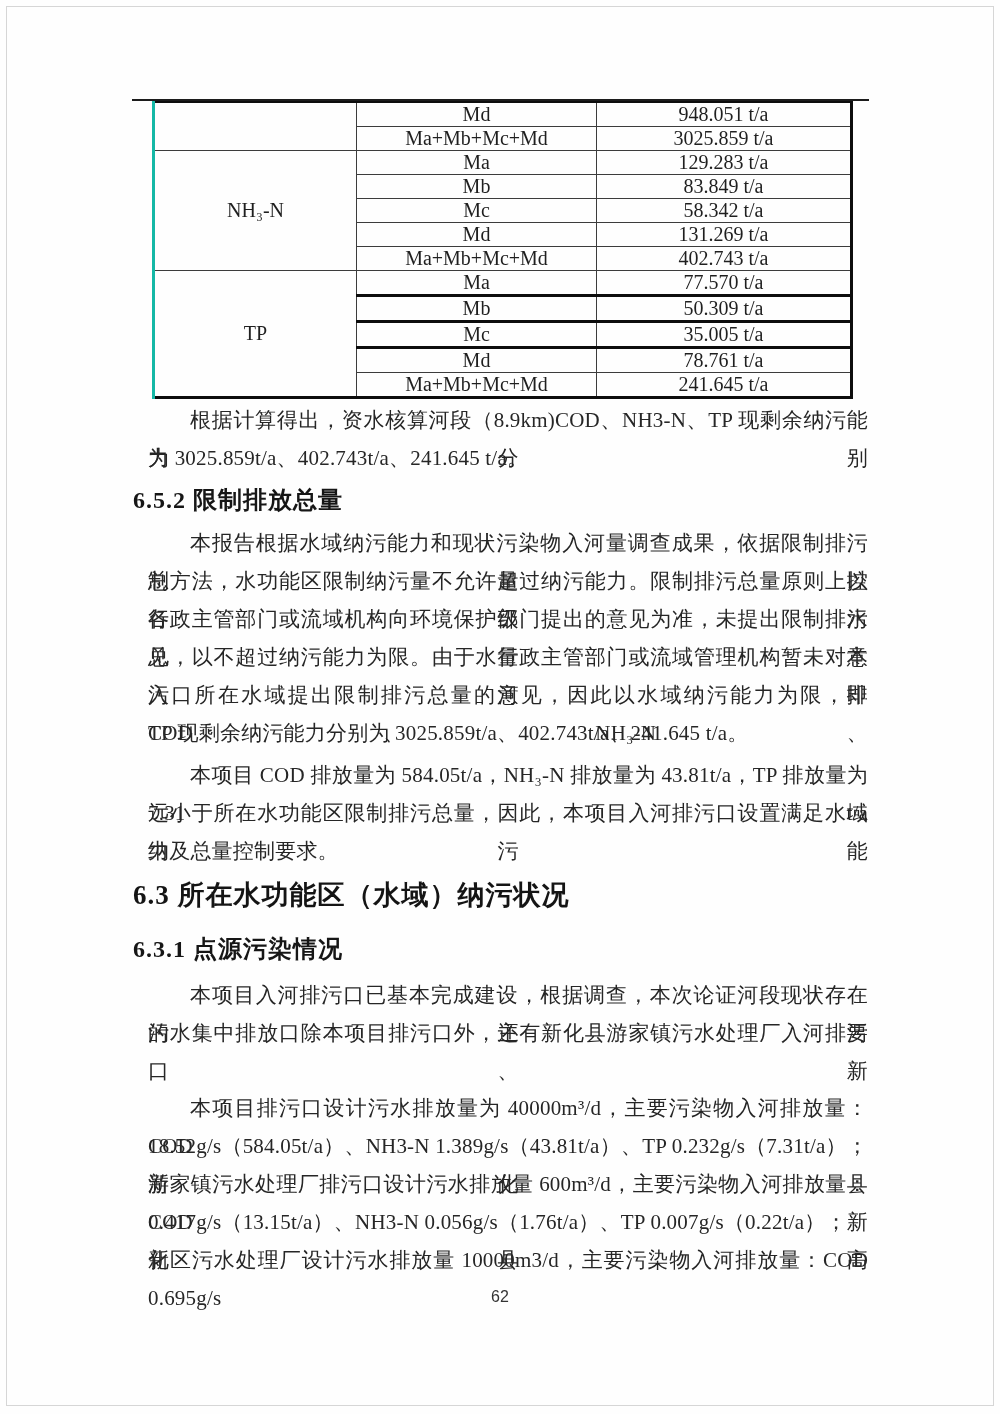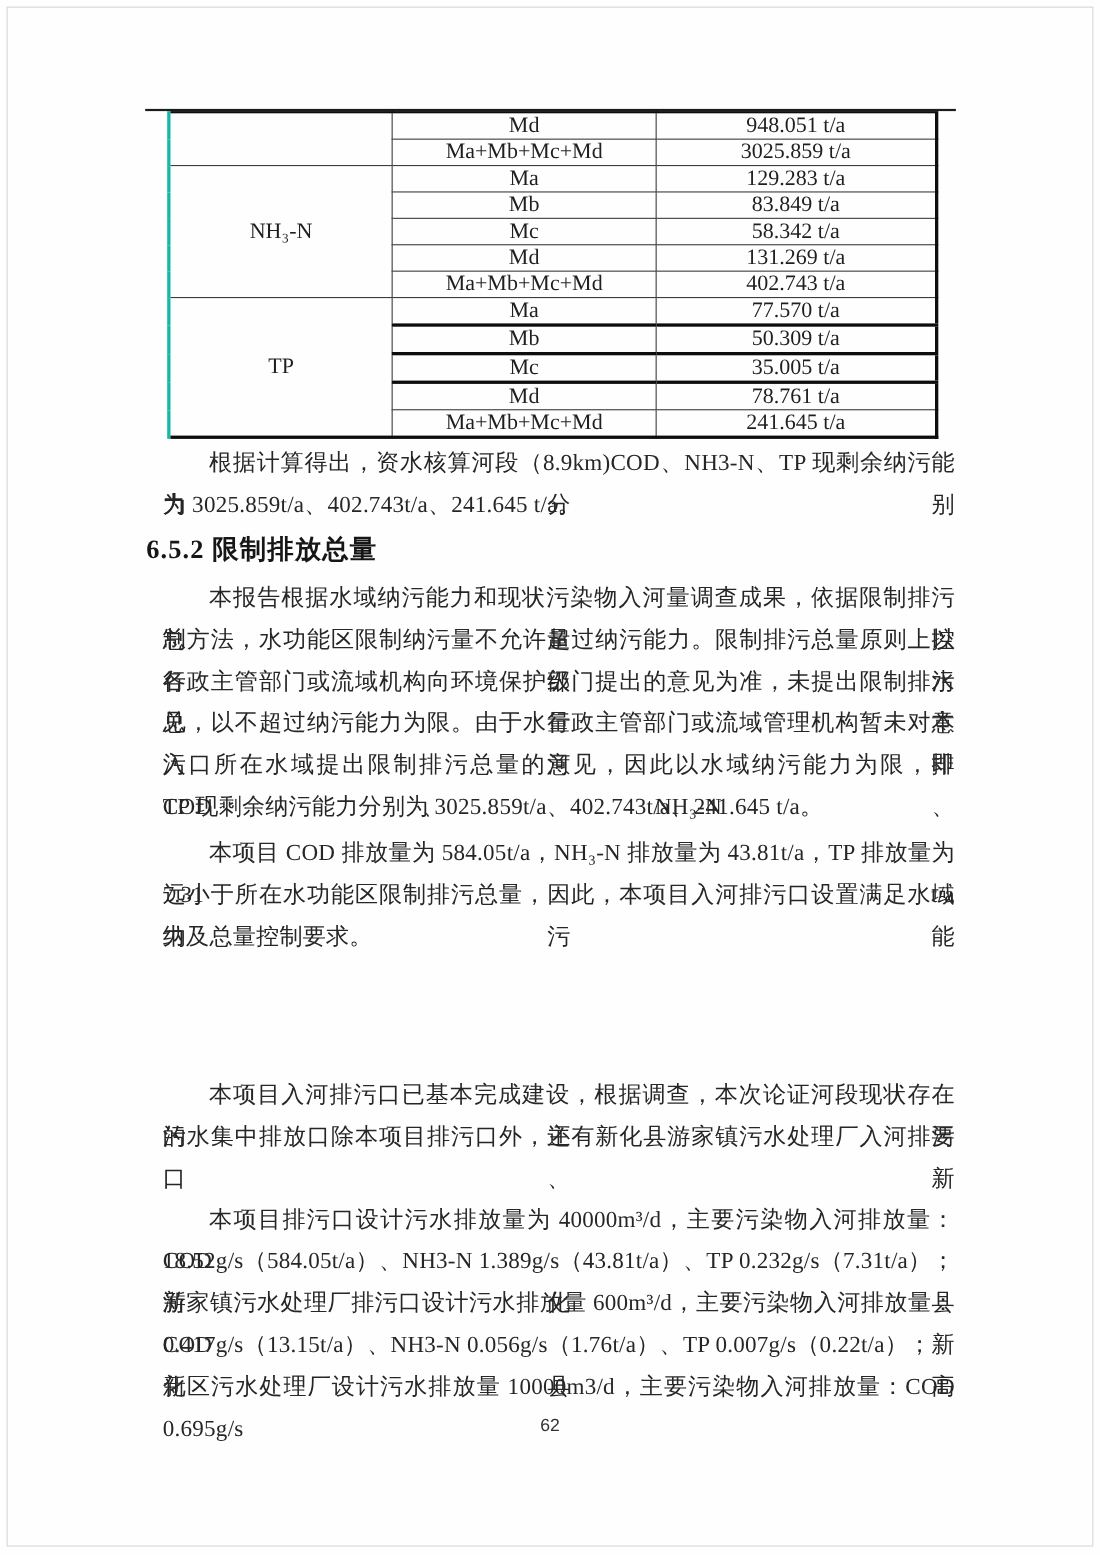--- a/index.html
+++ b/index.html
@@ -125,20 +125,22 @@
     <div class="line fill">污口所在水域提出限制排污总量的意见，因此以水域纳污能力为限，即 COD、NH₃-N、</div>
     <div class="line lastline">TP 现剩余纳污能力分别为 3025.859t/a、402.743t/a、241.645 t/a。</div>
   </div>
 
   <div class="para" style="top:756px">
     <div class="line fill ind">本项目 COD 排放量为 584.05t/a，NH₃-N 排放量为 43.81t/a，TP 排放量为 7.31 t/a</div>
     <div class="line fill">远小于所在水功能区限制排污总量，因此，本项目入河排污口设置满足水域纳污能</div>
     <div class="line lastline">力及总量控制要求。</div>
   </div>
 
+  <div class="h1" style="top:872px">6.3 所在水功能区（水域）纳污状况</div>
+  <div class="h2" style="top:928px">6.3.1 点源污染情况</div>
 
   <div class="para" style="top:976px">
     <div class="line fill ind">本项目入河排污口已基本完成建设，根据调查，本次论证河段现状存在的主要</div>
     <div class="line fill">污水集中排放口除本项目排污口外，还有新化县游家镇污水处理厂入河排污口、新</div>
   </div>
 
   <div class="para" style="top:1089px">
     <div class="line fill ind">本项目排污口设计污水排放量为 40000m³/d，主要污染物入河排放量：COD</div>
     <div class="line fill">18.52g/s（584.05t/a）、NH3-N 1.389g/s（43.81t/a）、TP 0.232g/s（7.31t/a）；新化县</div>
     <div class="line fill">游家镇污水处理厂排污口设计污水排放量 600m³/d，主要污染物入河排放量：COD</div>

